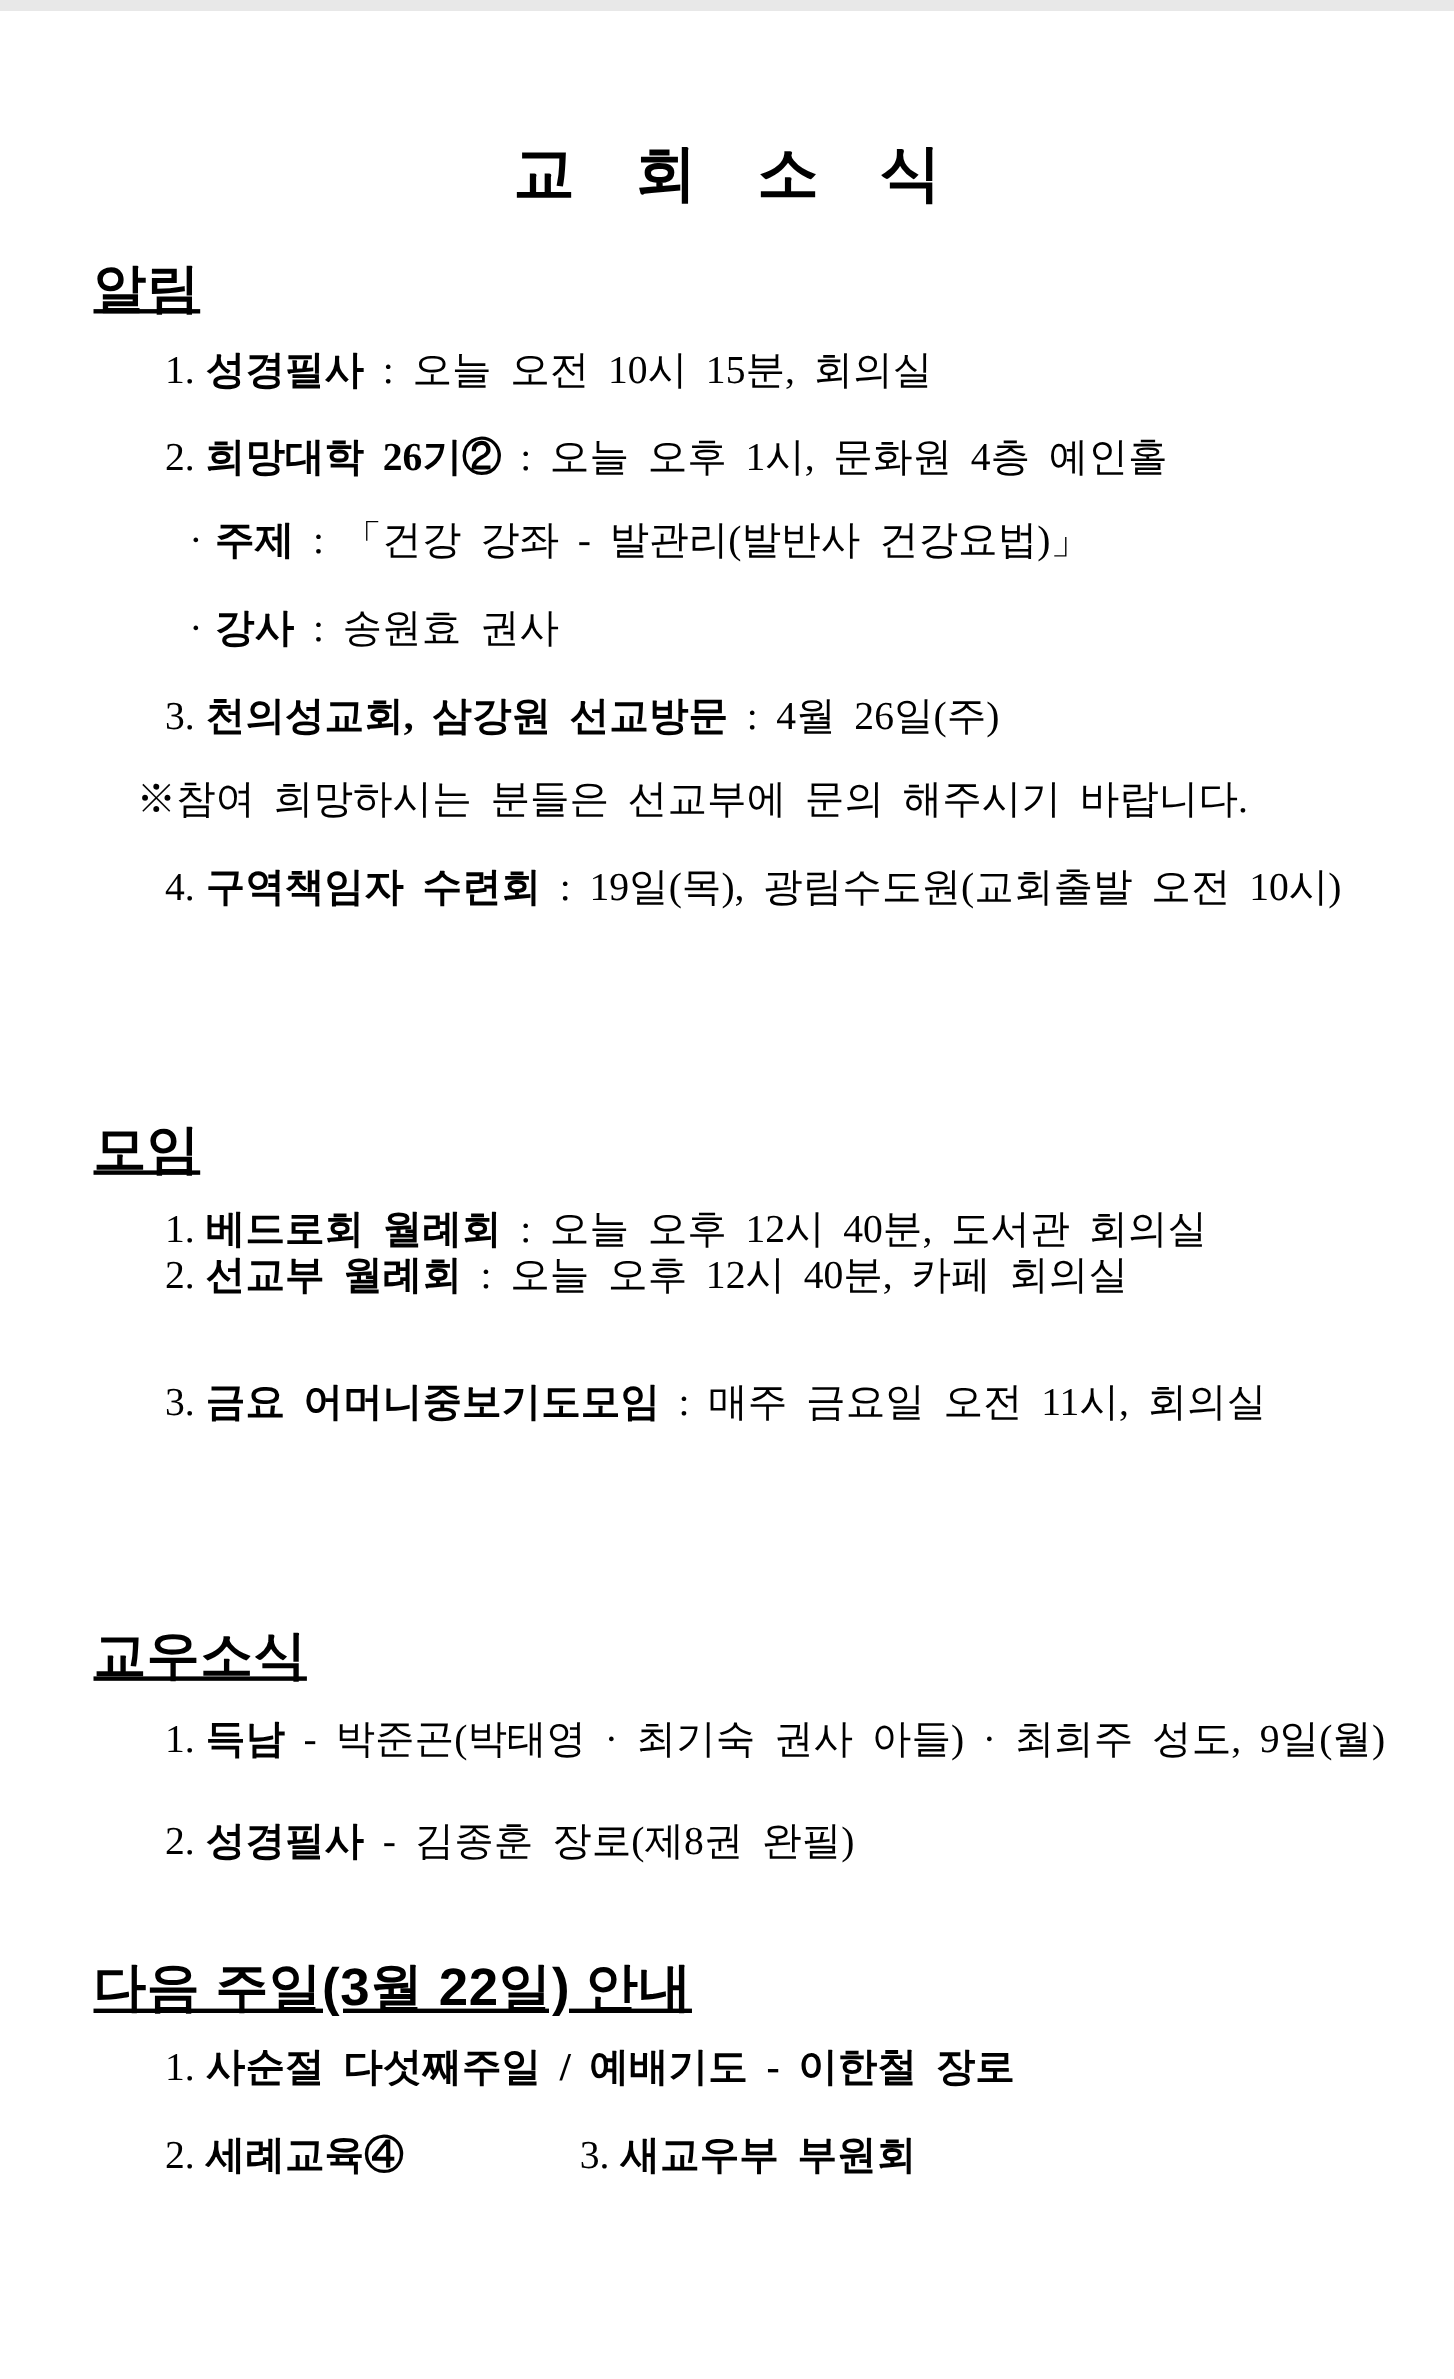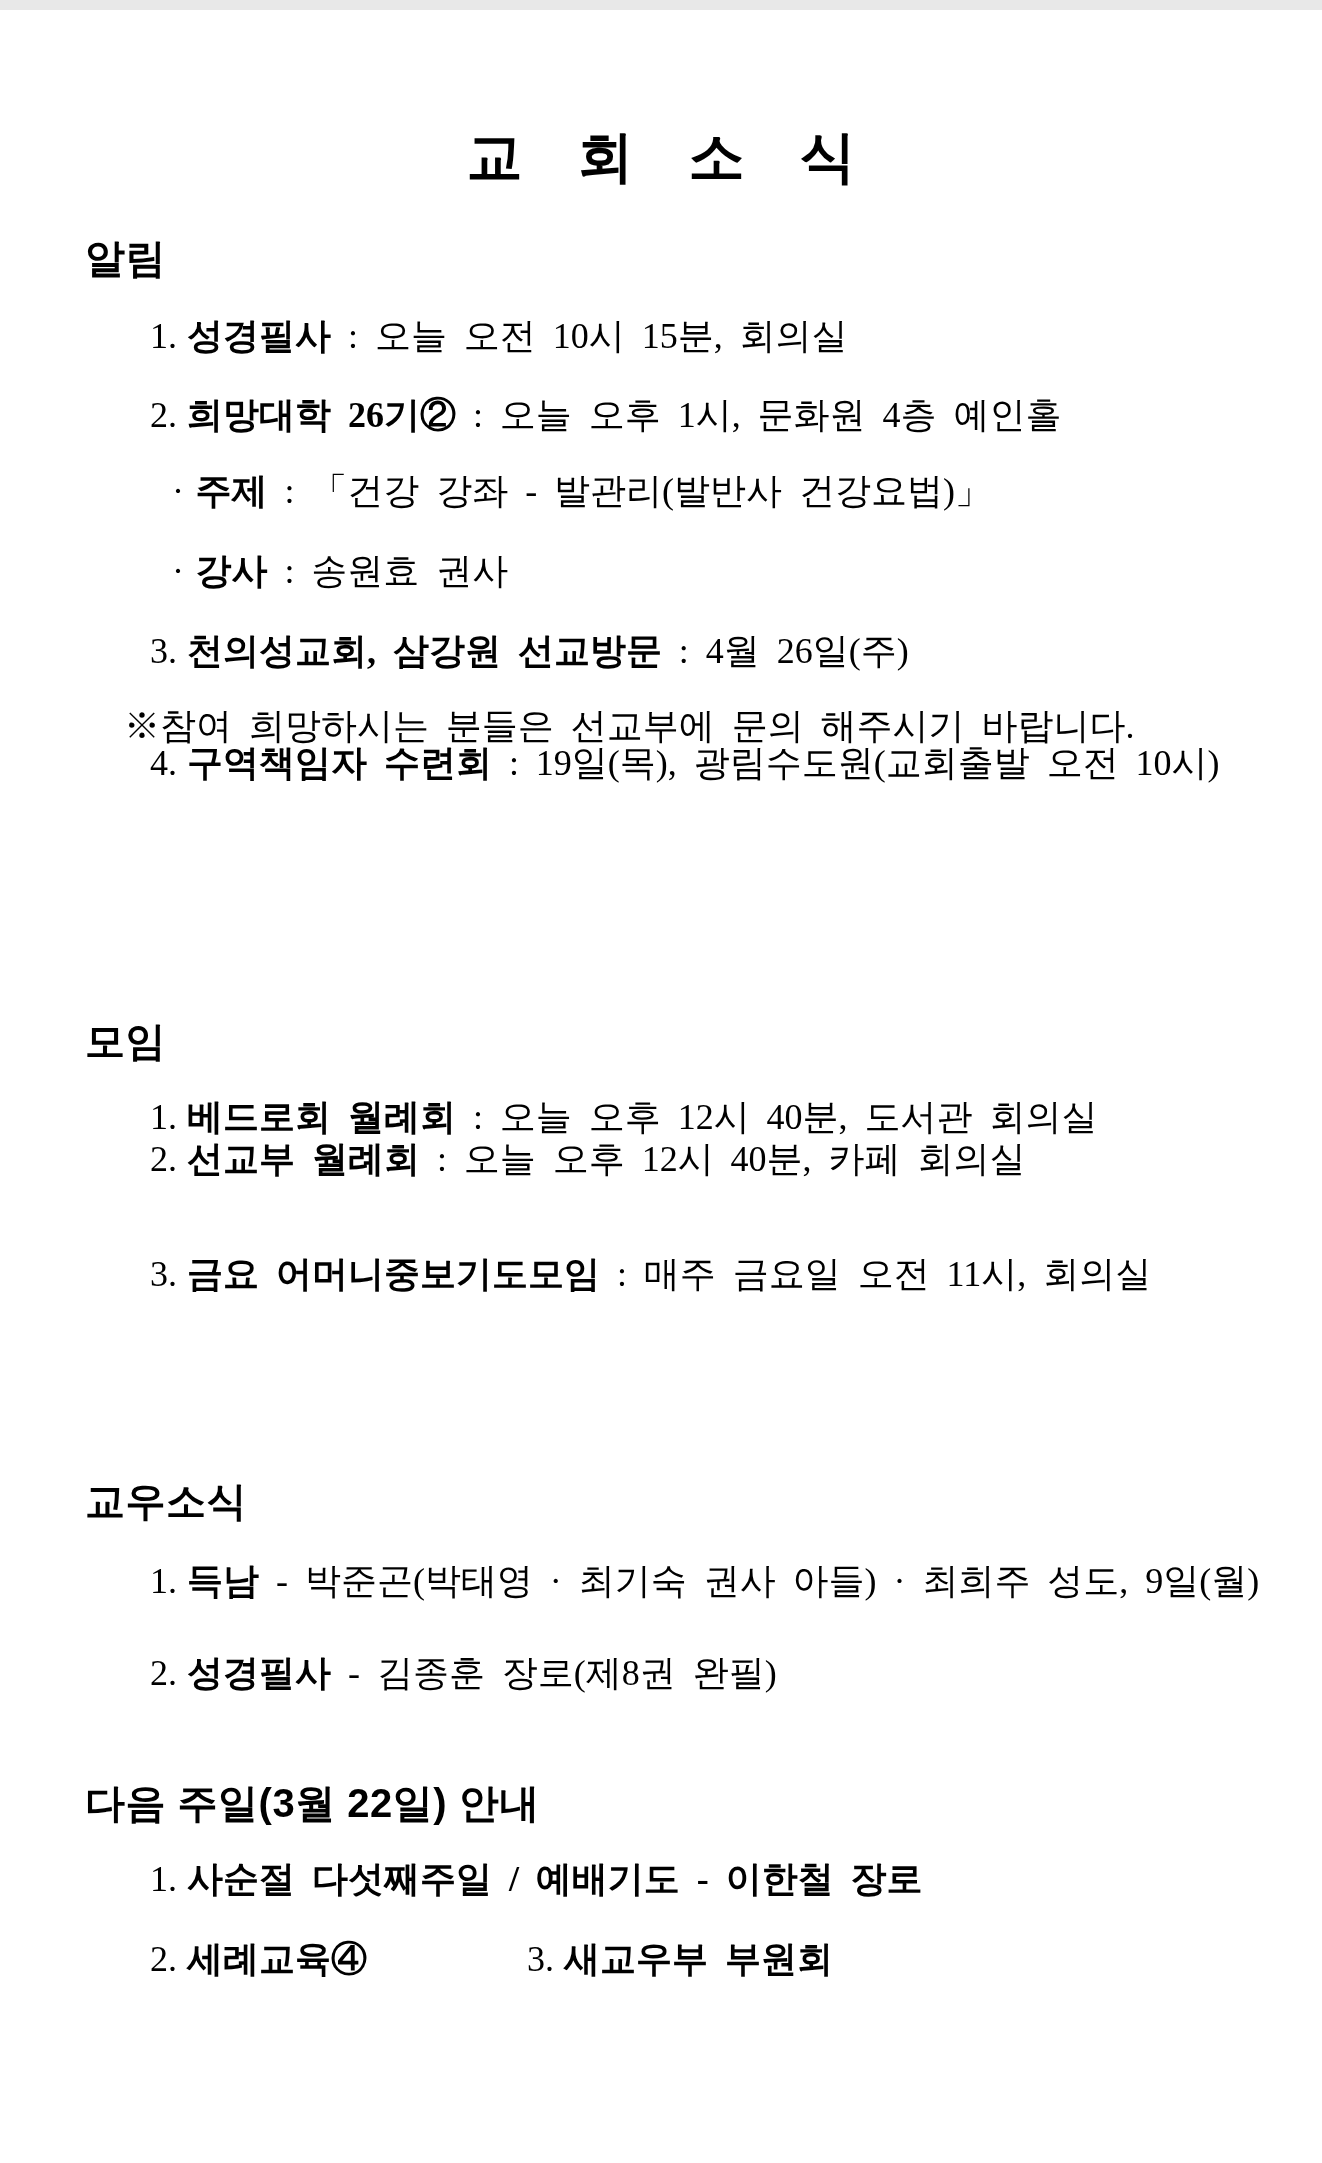--- a/index.html
+++ b/index.html
@@ -16,22 +16,22 @@
   }
   .title-wrap .title{
     font-family:"Liberation Sans","DejaVu Sans",sans-serif;
     font-weight:700;font-size:56px;line-height:1.1;
     letter-spacing:55px;margin-right:-55px;
     white-space:nowrap;
   }
   .heading{
     position:absolute;left:85px;
     font-family:"Liberation Sans","DejaVu Sans",sans-serif;
-    font-weight:700;font-size:40px;line-height:1.15;
-    white-space:nowrap;letter-spacing:0.5px;
+    font-weight:700;font-size:48px;line-height:1.15;
+    white-space:nowrap;letter-spacing:0.5px;text-decoration:underline;
   }
   .line{
     position:absolute;left:150px;
     font-size:36px;line-height:1.2;
     white-space:nowrap;word-spacing:0.22em;
   }
   .line .num{margin-right:0.28em;}
   .line .label{font-weight:700;}
   .line .label.plain{font-weight:700;}
   .line .sep{white-space:pre;}
@@ -68,21 +68,21 @@
   </div>
 
   <div class="line" style="top:620px">
     <span class="num">3.</span><span class="label">천의성교회, 삼강원 선교방문</span><span class="sep"> : </span><span class="text">4월 26일(주)</span>
   </div>
 
   <div class="line note-line" style="top:695px">
     <span class="text">※참여 희망하시는 분들은 선교부에 문의 해주시기 바랍니다.</span>
   </div>
 
-  <div class="line" style="top:732px">
+  <div class="line" style="top:775px">
     <span class="num">4.</span><span class="label">구역책임자 수련회</span><span class="sep"> : </span><span class="text">19일(목), 광림수도원(교회출발 오전 10시)</span>
   </div>
 
 
   <div class="heading" style="top:1008px">모임</div>
 
   <div class="line" style="top:1086px">
     <span class="num">1.</span><span class="label">베드로회 월례회</span><span class="sep"> : </span><span class="text">오늘 오후 12시 40분, 도서관 회의실</span>
   </div>
 

